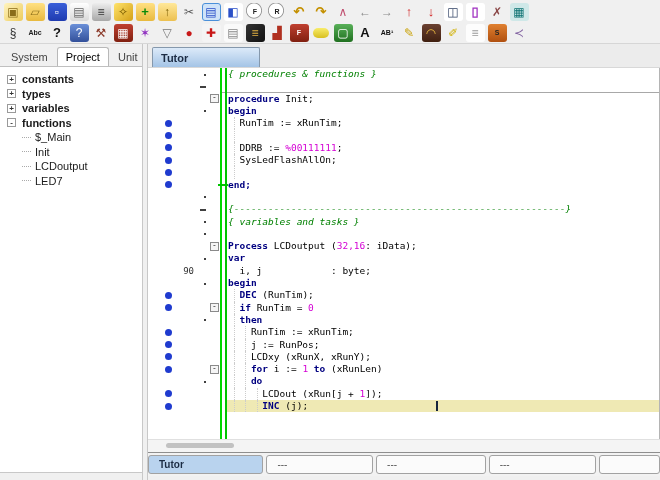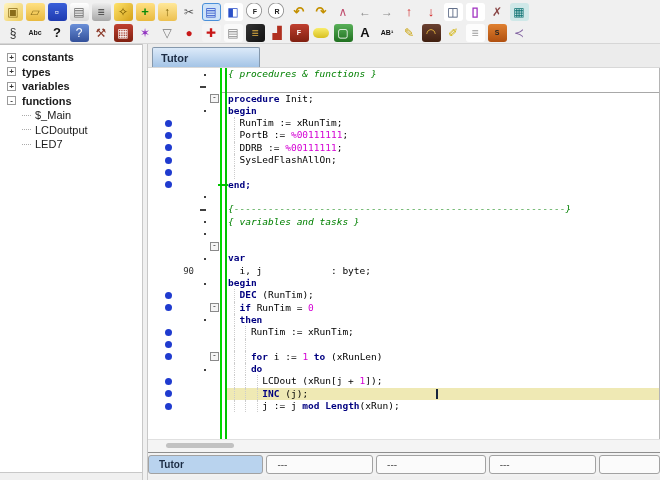--- a/index.html
+++ b/index.html
@@ -121,40 +121,49 @@
       <span class="tbi" style="color: rgb(208, 176, 0);">✐</span>
       <span class="tbi" style="color: rgb(153, 153, 153); background: rgb(253, 253, 253);">≡</span>
       <span class="tbi small" style="color: rgb(34, 34, 34); background: linear-gradient(rgb(224, 128, 48), rgb(176, 80, 16));">S</span>
       <span class="tbi" style="color: rgb(128, 96, 160);">≺</span>
     </div>
 </div>
 
 <div class="main">
 
   <div class="sidebar">
+    <div class="side-tabs">
+        <div class="side-tab">System</div>
+        <div class="side-tab active">Project</div>
+        <div class="side-tab">Unit</div>
+      </div>
     <div class="tree">
         <div class="tree-row parent">
           <span class="pm">+</span>
           <span>constants</span>
         </div>
         <div class="tree-row parent">
           <span class="pm">+</span>
           <span>types</span>
         </div>
         <div class="tree-row parent">
           <span class="pm">+</span>
           <span>variables</span>
         </div>
         <div class="tree-row parent">
           <span class="pm">-</span>
           <span>functions</span>
         </div>
         <div class="tree-row child">
           <span class="conn"></span>
           <span>$_Main</span>
+        </div>
+        <div class="tree-row child">
+          <span class="conn"></span>
+          <span>Init</span>
         </div>
         <div class="tree-row child">
           <span class="conn"></span>
           <span>LCDoutput</span>
         </div>
         <div class="tree-row child">
           <span class="conn"></span>
           <span>LED7</span>
         </div>
       </div>
@@ -172,43 +181,43 @@
 
     <div class="editor">
       <div class="gline" style="left: 72px; background: rgb(0, 216, 0);"></div>
       <div class="gline" style="left: 77px; background: rgb(0, 196, 0);"></div>
       <div>
           <div class="cline"><span class="mark-dot"></span><span class="code"><span class="c">{ procedures &amp; functions }</span></span></div>
           <div class="cline"><div class="sep"></div><span class="mark-dash"></span><span class="code"></span></div>
           <div class="cline"><span class="foldbox">-</span><span class="code"><span class="k">procedure </span><span class="i">Init;</span></span></div>
           <div class="cline"><span class="mark-dot"></span><span class="code"><span class="k">begin</span></span></div>
           <div class="cline"><div class="guide" style="left: 85.72px;"></div><span class="mark-blue" style="background: rgb(31, 59, 207);"></span><span class="code"><span>  RunTim := xRunTim;</span></span></div>
-          <div class="cline"><div class="guide" style="left: 85.72px;"></div><span class="mark-blue" style="background: rgb(31, 59, 207);"></span><span class="code"><span>  PortB := </span><span class="n">%00111111</span><span>;</span></span></div>
+          <div class="cline"><div class="guide" style="left: 85.72px;"></div><span class="mark-blue" style="background: rgb(31, 59, 207);"></span></div>
           <div class="cline"><div class="guide" style="left: 85.72px;"></div><span class="mark-blue" style="background: rgb(31, 59, 207);"></span><span class="code"><span>  DDRB := </span><span class="n">%00111111</span><span>;</span></span></div>
           <div class="cline"><div class="guide" style="left: 85.72px;"></div><span class="mark-blue" style="background: rgb(31, 59, 207);"></span><span class="code"><span>  SysLedFlashAllOn;</span></span></div>
           <div class="cline"><div class="guide" style="left: 85.72px;"></div><span class="mark-blue" style="background: rgb(31, 59, 207);"></span></div>
           <div class="cline"><span class="mark-blue" style="background: rgb(31, 59, 207);"></span><div class="tick" style="background: rgb(0, 196, 0);"></div><span class="code"><span class="k">end;</span></span></div>
           <div class="cline"><span class="mark-dot"></span><span class="code"></span></div>
           <div class="cline"><span class="mark-dash"></span><span class="code"><span class="c">{----------------------------------------------------------}</span></span></div>
           <div class="cline"><span class="mark-dot"></span><span class="code"><span class="c">{ variables and tasks }</span></span></div>
           <div class="cline"><span class="mark-dot"></span><span class="code"></span></div>
-          <div class="cline"><span class="foldbox">-</span></div>
+          <div class="cline"><span class="foldbox">-</span><span class="code"><span class="k">Process </span><span class="i">LCDoutput</span><span> (</span><span class="n">32,16</span><span>: iData);</span></span></div>
           <div class="cline"><span class="mark-dot"></span><span class="code"><span class="k">var</span></span></div>
           <div class="cline"><span class="mark-num">90</span><span class="code"><span>  i, j            : byte;</span></span></div>
           <div class="cline"><span class="mark-dot"></span><span class="code"><span class="k">begin</span></span></div>
           <div class="cline"><div class="guide" style="left: 85.72px;"></div><span class="mark-blue" style="background: rgb(31, 59, 207);"></span><span class="code"><span>  </span><span class="k">DEC</span><span> (RunTim);</span></span></div>
           <div class="cline"><div class="guide" style="left: 85.72px;"></div><span class="mark-blue" style="background: rgb(31, 59, 207);"></span><span class="foldbox">-</span><span class="code"><span>  </span><span class="k">if</span><span> RunTim = </span><span class="n">0</span></span></div>
           <div class="cline"><div class="guide" style="left: 85.72px;"></div><span class="mark-dot"></span><span class="code"><span>  </span><span class="k">then</span></span></div>
           <div class="cline"><div class="guide" style="left: 85.72px;"></div><div class="guide" style="left: 97.16px;"></div><span class="mark-blue" style="background: rgb(31, 59, 207);"></span><span class="code"><span>    RunTim := xRunTim;</span></span></div>
-          <div class="cline"><div class="guide" style="left: 85.72px;"></div><div class="guide" style="left: 97.16px;"></div><span class="mark-blue" style="background: rgb(31, 59, 207);"></span></div>
+          <div class="cline"><div class="guide" style="left: 85.72px;"></div><div class="guide" style="left: 97.16px;"></div><span class="mark-blue" style="background: rgb(31, 59, 207);"></span><span class="code"><span>    j := RunPos;</span></span></div>
+          <div class="cline"><div class="guide" style="left: 85.72px;"></div><div class="guide" style="left: 97.16px;"></div><span class="mark-blue" style="background: rgb(31, 59, 207);"></span><span class="code"><span>    LCDxy (xRunX, xRunY);</span></span></div>
           <div class="cline"><div class="guide" style="left: 85.72px;"></div><div class="guide" style="left: 97.16px;"></div><span class="mark-blue" style="background: rgb(31, 59, 207);"></span><span class="foldbox">-</span><span class="code"><span>    </span><span class="k">for</span><span> i := </span><span class="n">1</span><span> </span><span class="k">to</span><span> (xRunLen)</span></span></div>
           <div class="cline"><div class="guide" style="left: 85.72px;"></div><div class="guide" style="left: 97.16px;"></div><span class="mark-dot"></span><span class="code"><span>    </span><span class="k">do</span></span></div>
           <div class="cline"><div class="guide" style="left: 85.72px;"></div><div class="guide" style="left: 97.16px;"></div><div class="guide" style="left: 108.6px;"></div><span class="mark-blue" style="background: rgb(31, 59, 207);"></span><span class="code"><span>      LCDout (xRun[j + </span><span class="n">1</span><span>]);</span></span></div>
           <div class="cline"><div class="hlbg" style="background: rgb(239, 233, 180);"></div><div class="guide" style="left: 85.72px;"></div><div class="guide" style="left: 97.16px;"></div><div class="guide" style="left: 108.6px;"></div><span class="mark-blue" style="background: rgb(31, 59, 207);"></span><span class="code"><span>      </span><span class="k">INC</span><span> (j);</span></span><div class="caret" style="left: 287.636px;"></div></div>
-          <div class="cline"><div class="guide" style="left: 85.72px;"></div><div class="guide" style="left: 97.16px;"></div><div class="guide" style="left: 108.6px;"></div><span class="mark-blue" style="background: rgb(31, 59, 207);"></span><span class="code"><span>      j := j </span><span class="k">mod</span><span> </span><span class="k">Length</span><span>(xRun);</span></span></div>
         </div>
     </div>
 
     <div class="hscroll">
       <div class="hthumb"></div>
     </div>
 
     <div class="btabs">
         <div class="btab active" style="width: 118px; background: rgb(185, 211, 238);">
           <span>Tutor</span>

